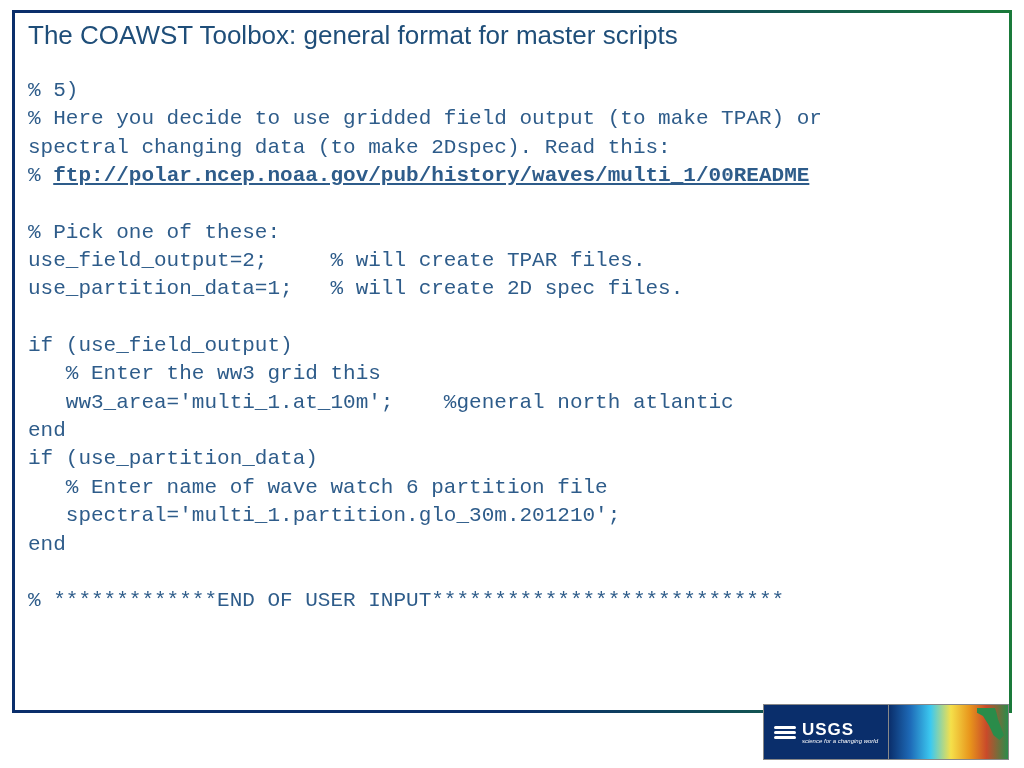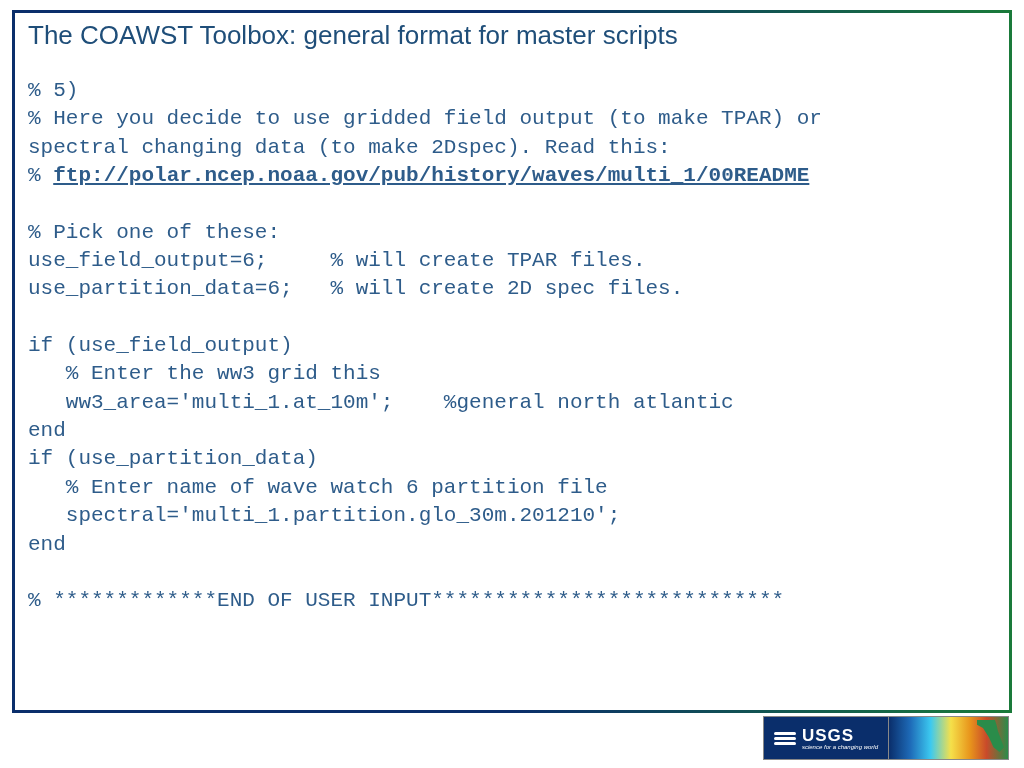--- a/index.html
+++ b/index.html
@@ -43,21 +43,21 @@
       color: #2e5c8a;
       text-decoration: underline;
       font-weight: bold;
     }
     .footer {
       position: absolute;
       bottom: 8px;
       right: 15px;
       display: flex;
       align-items: stretch;
-      height: 44px;
+      height: 56px;
     }
     .usgs-logo {
       background: #0a2e6b;
       color: #ffffff;
       display: flex;
       align-items: center;
       padding: 0 10px;
       gap: 6px;
       border: 1px solid #888;
     }
@@ -132,22 +132,22 @@
 <div class="slide-border"></div>
 
 <div class="content">
   <h1 class="title">The COAWST Toolbox: general format for master scripts</h1>
   <div class="code"><span>% 5)</span>
 <span>% Here you decide to use gridded field output (to make TPAR) or</span>
 <span>spectral changing data (to make 2Dspec). Read this:</span>
 <span>% </span><a href="#">ftp://polar.ncep.noaa.gov/pub/history/waves/multi_1/00README</a>
 
 <span>% Pick one of these:</span>
-<span>use_field_output=6;     % will create TPAR files.</span>
-<span>use_partition_data=6;   % will create 2D spec files.</span>
+<span>use_field_output=2;     % will create TPAR files.</span>
+<span>use_partition_data=1;   % will create 2D spec files.</span>
 
 <span>if (use_field_output)</span>
 <span>   % Enter the ww3 grid this</span>
 <span>   ww3_area='multi_1.at_10m';    %general north atlantic</span>
 <span>end</span>
 <span>if (use_partition_data)</span>
 <span>   % Enter name of wave watch 6 partition file</span>
 <span>   spectral='multi_1.partition.glo_30m.201210';</span>
 <span>end</span>
 

